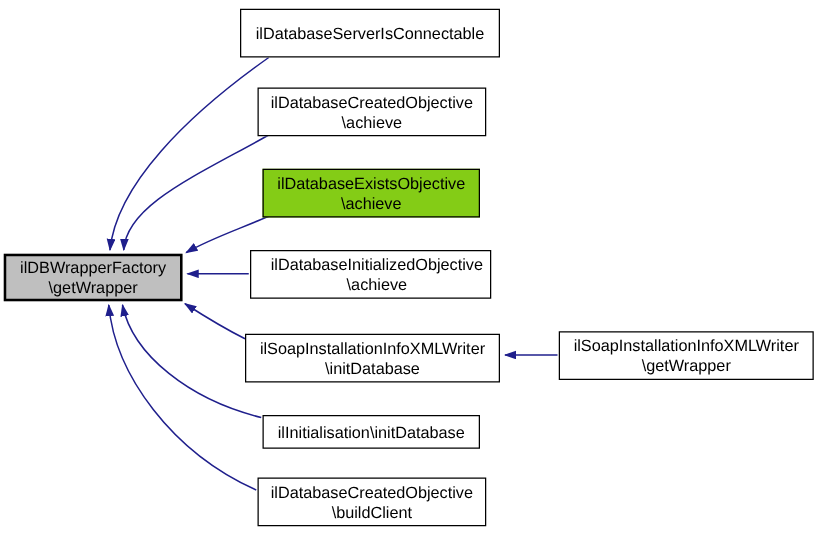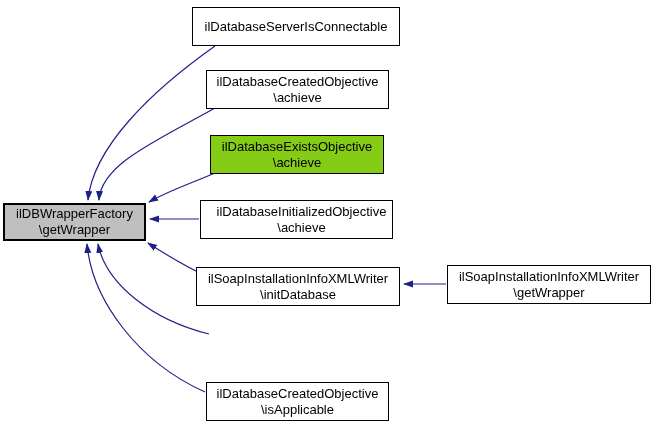--- a/index.html
+++ b/index.html
@@ -78,24 +78,27 @@
   <div class="node n-init-ach" style="background: rgb(255, 255, 255); border-color: rgb(0, 0, 0);">
     <span>ilDatabaseInitializedObjective</span>
     <span>\achieve</span>
   </div>
 
   <div class="node n-build-client" style="background: rgb(255, 255, 255); border-color: rgb(0, 0, 0);">
     <span>ilSoapInstallationInfoXMLWriter</span>
     <span>\initDatabase</span>
   </div>
 
+  <div class="node n-init-db" style="background: rgb(255, 255, 255); border-color: rgb(0, 0, 0);">
+    <span>ilInitialisation\initDatabase</span>
+  </div>
 
   <div class="node n-is-applicable" style="background: rgb(255, 255, 255); border-color: rgb(0, 0, 0);">
     <span>ilDatabaseCreatedObjective</span>
-    <span>\isApplicable</span>
+    <span>\buildClient</span>
   </div>
 
   <div class="node n-add-client" style="background: rgb(255, 255, 255); border-color: rgb(0, 0, 0);">
     <span>ilSoapInstallationInfoXMLWriter</span>
     <span>\getWrapper</span>
   </div>
 
 </div>
 
 </body></html>

